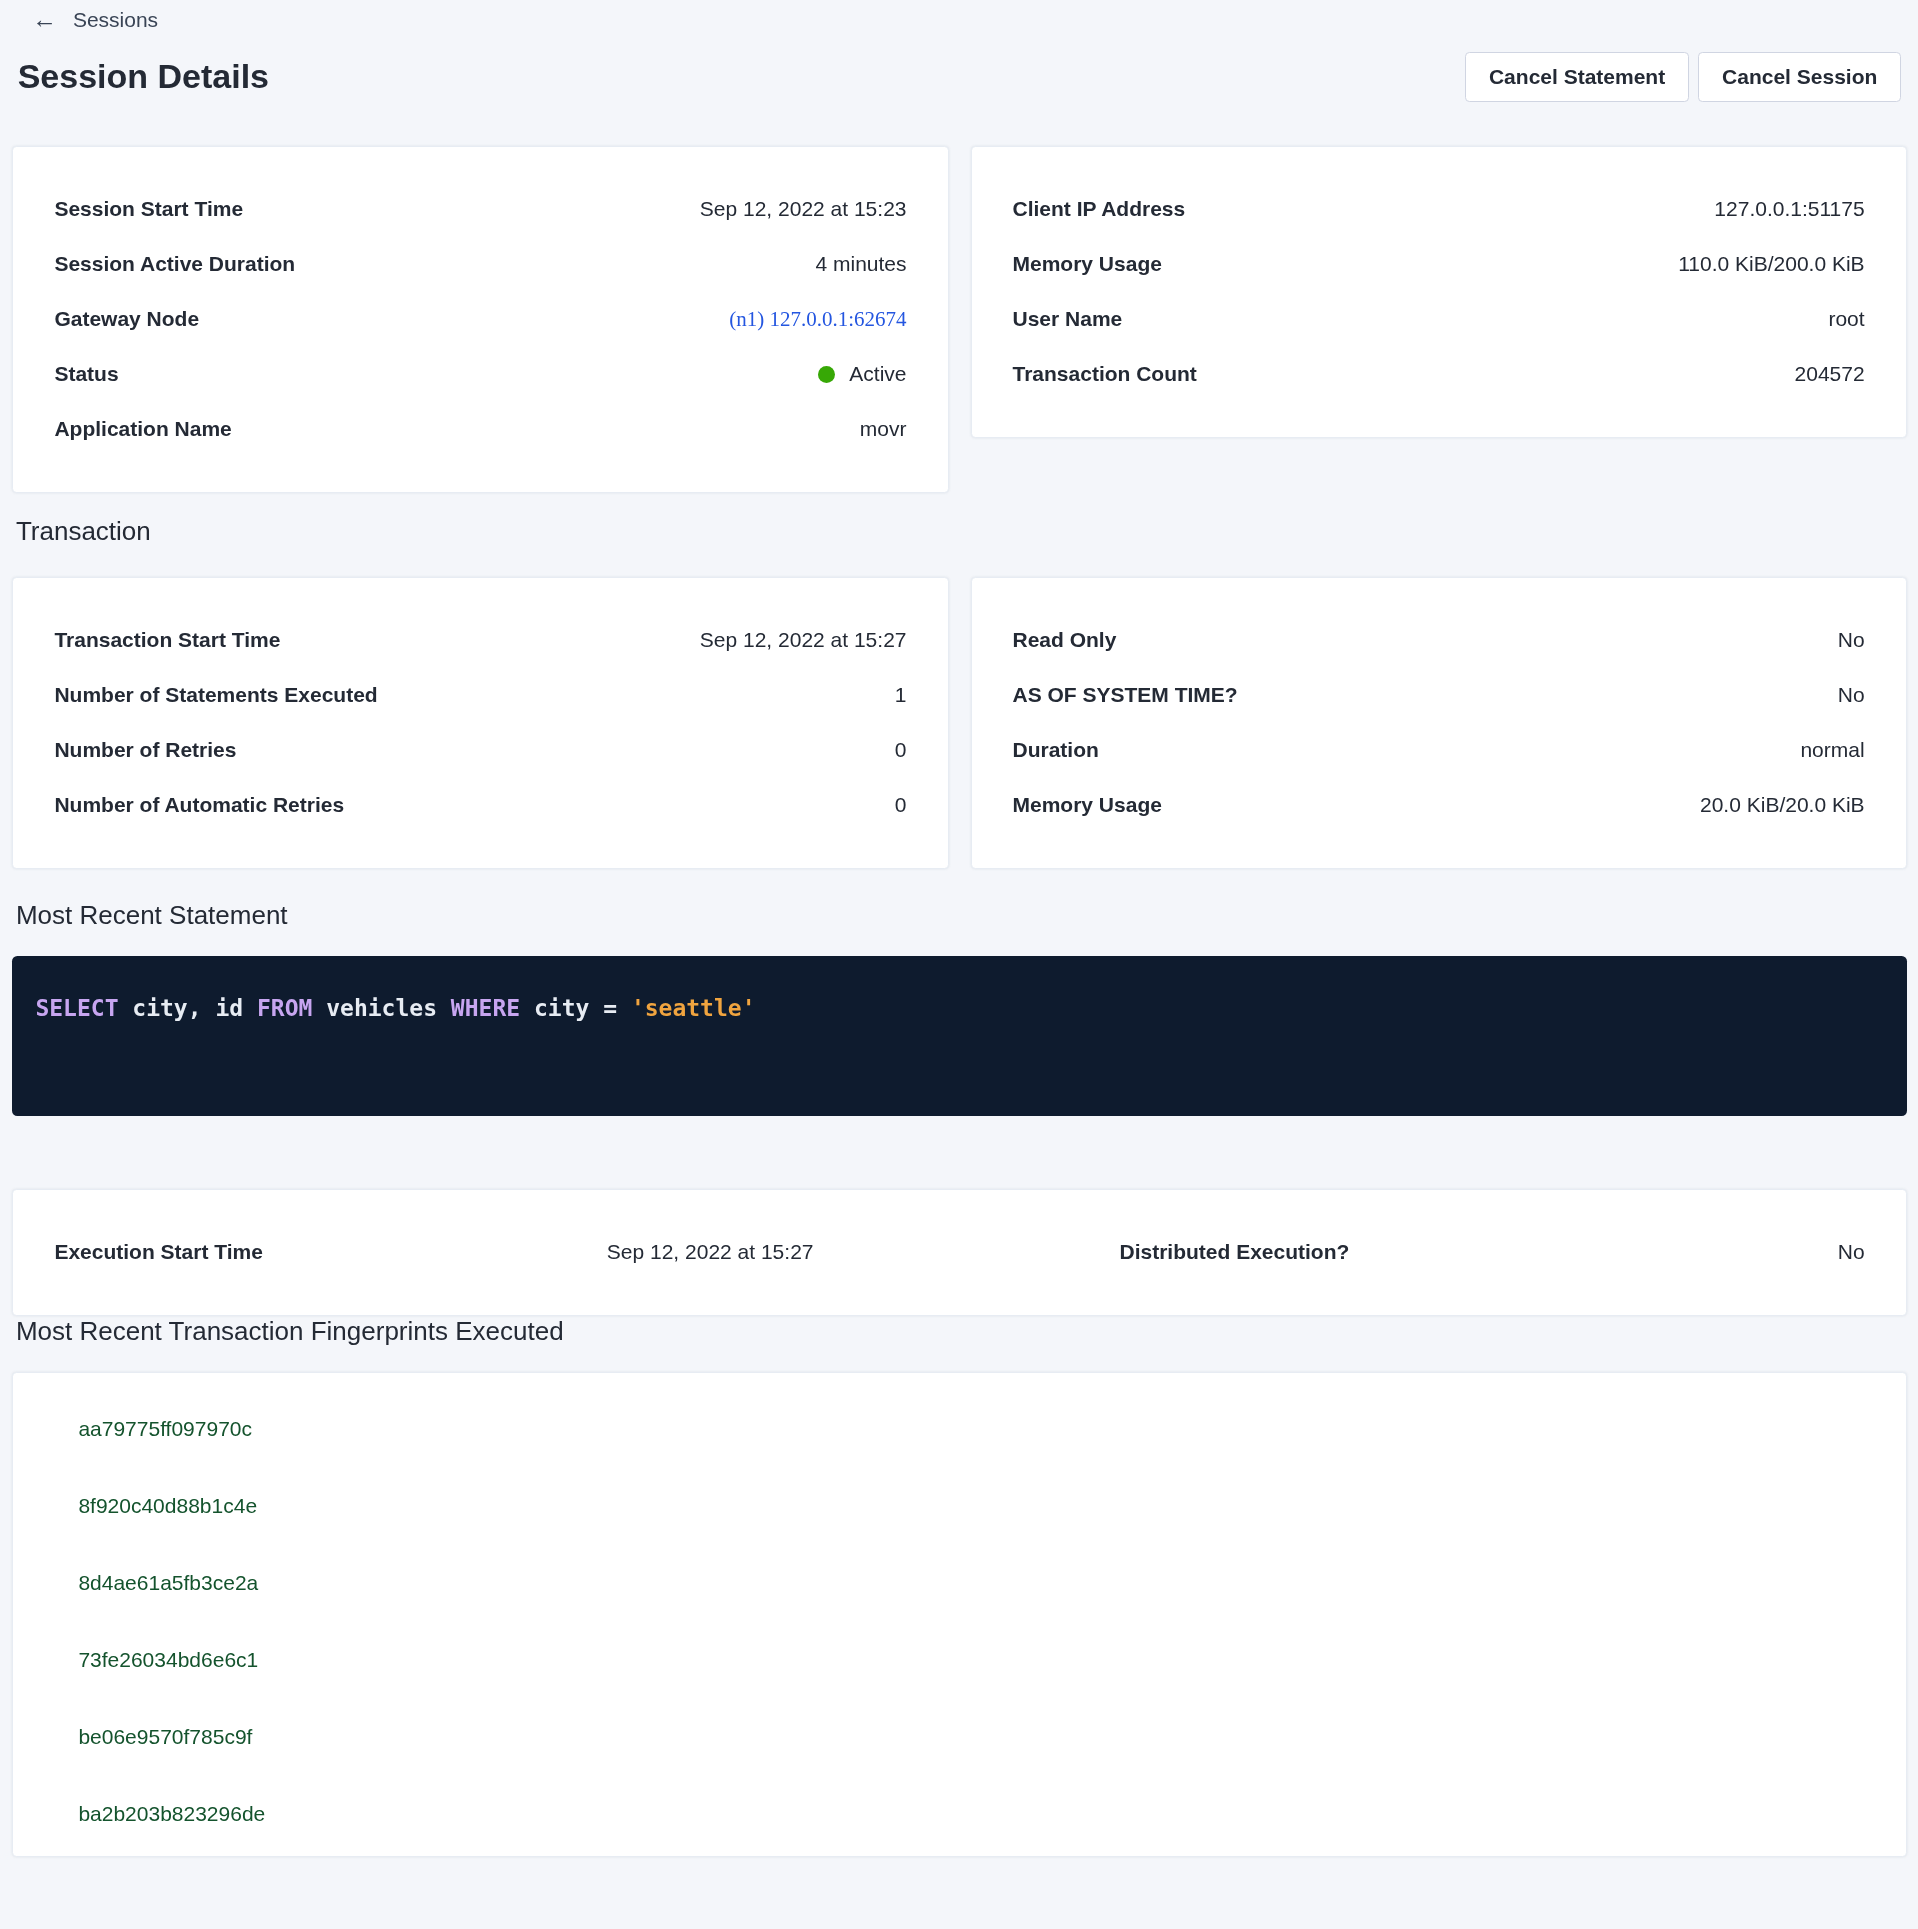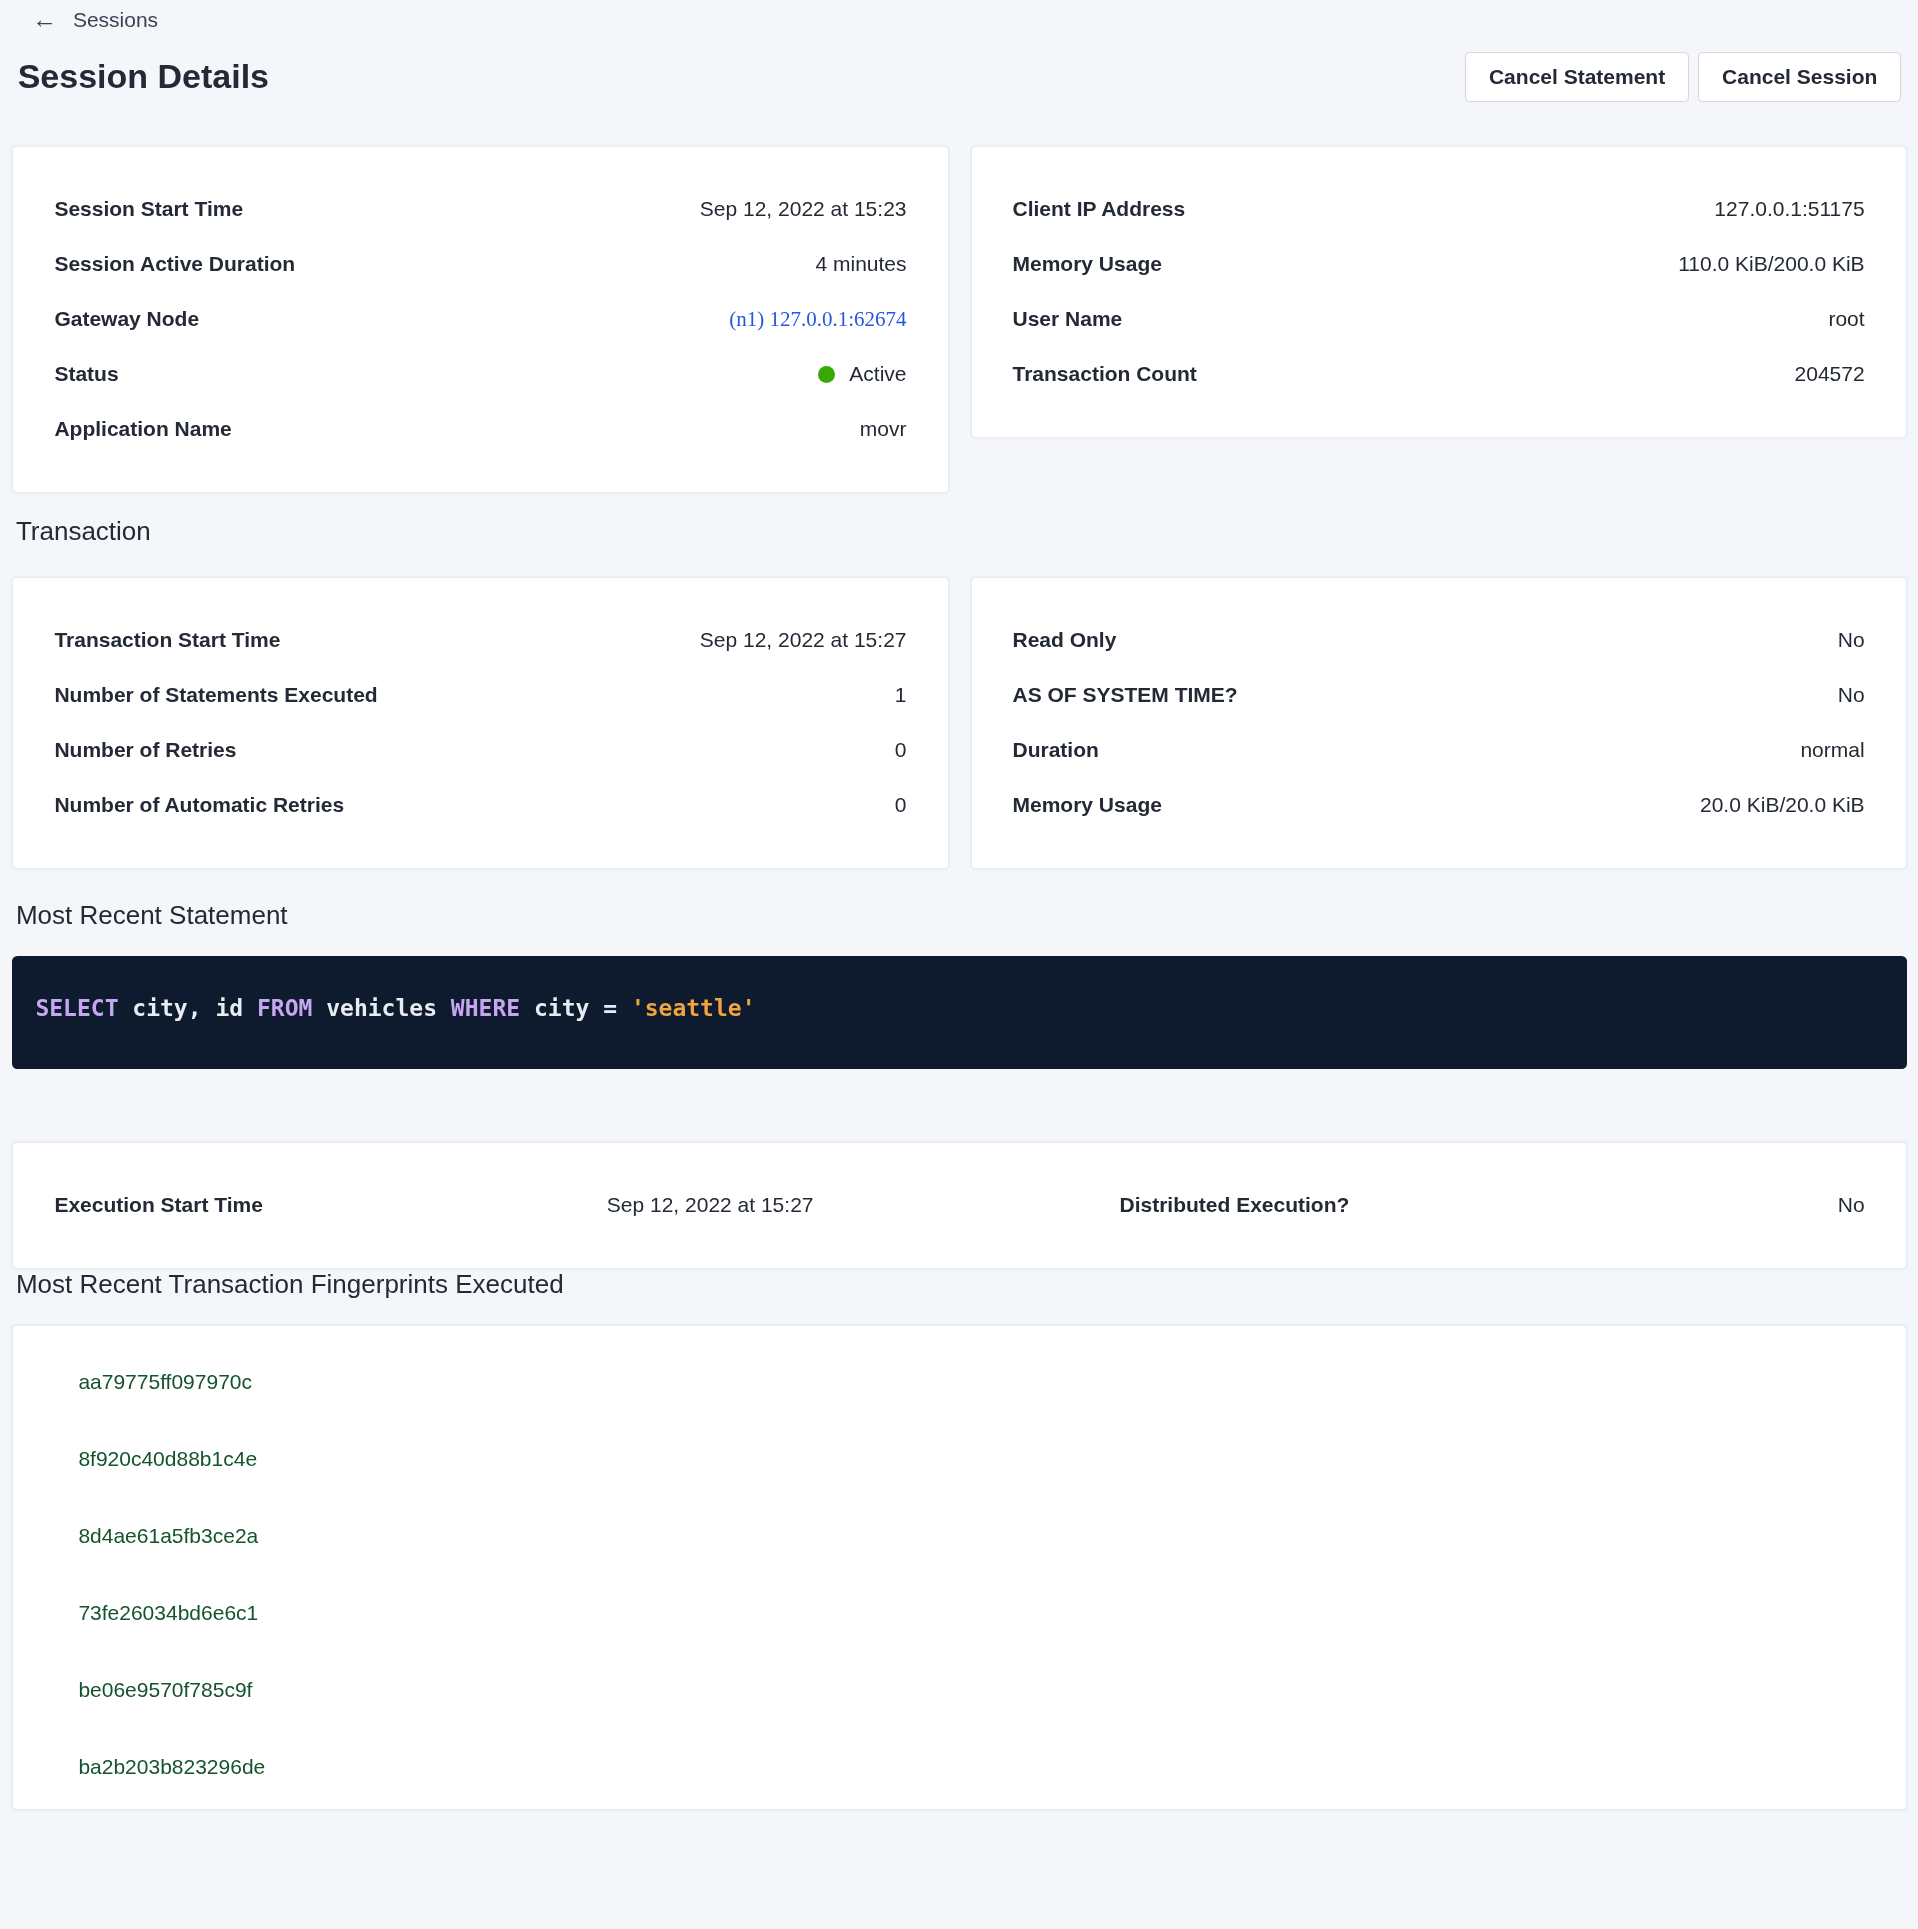--- a/index.html
+++ b/index.html
@@ -66,21 +66,21 @@
   .status-dot {
     width: 17px; height: 17px; border-radius: 50%;
     background: #37a806; display: inline-block;
   }
 
   
   .sql-box {
     margin-top: 25px;
     background: #0e1b2e;
     border-radius: 5.3px;
-    height: 113px;
+    height: 160px;
     padding: 39px 23px;
     font-family: "DejaVu Sans Mono", monospace;
     font-size: 23px; font-weight: 700;
     color: #e7ecf3;
     white-space: pre;
   }
   .tok-keyword { color: #c7a5f0; }
   .tok-string  { color: #f0a43f; }
   .tok-plain   { color: #e7ecf3; }
 

